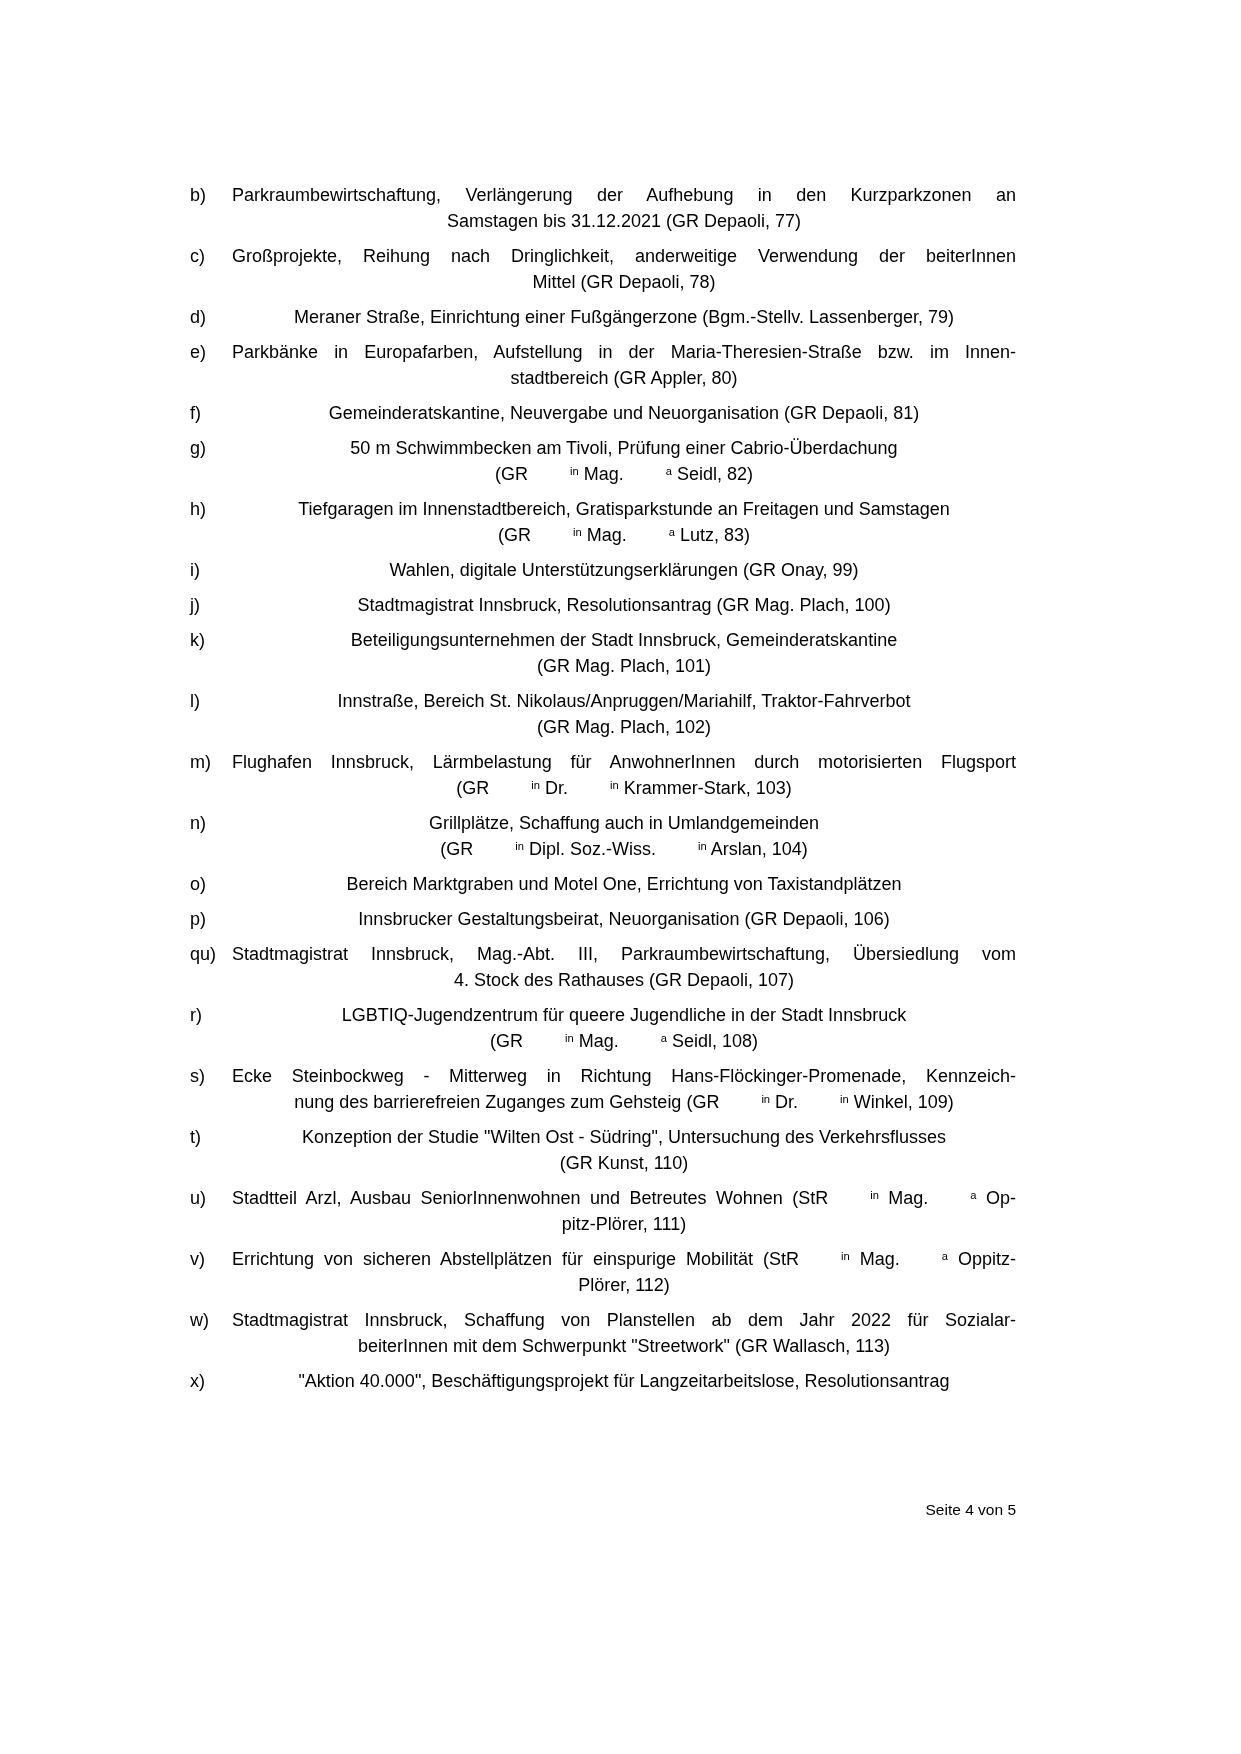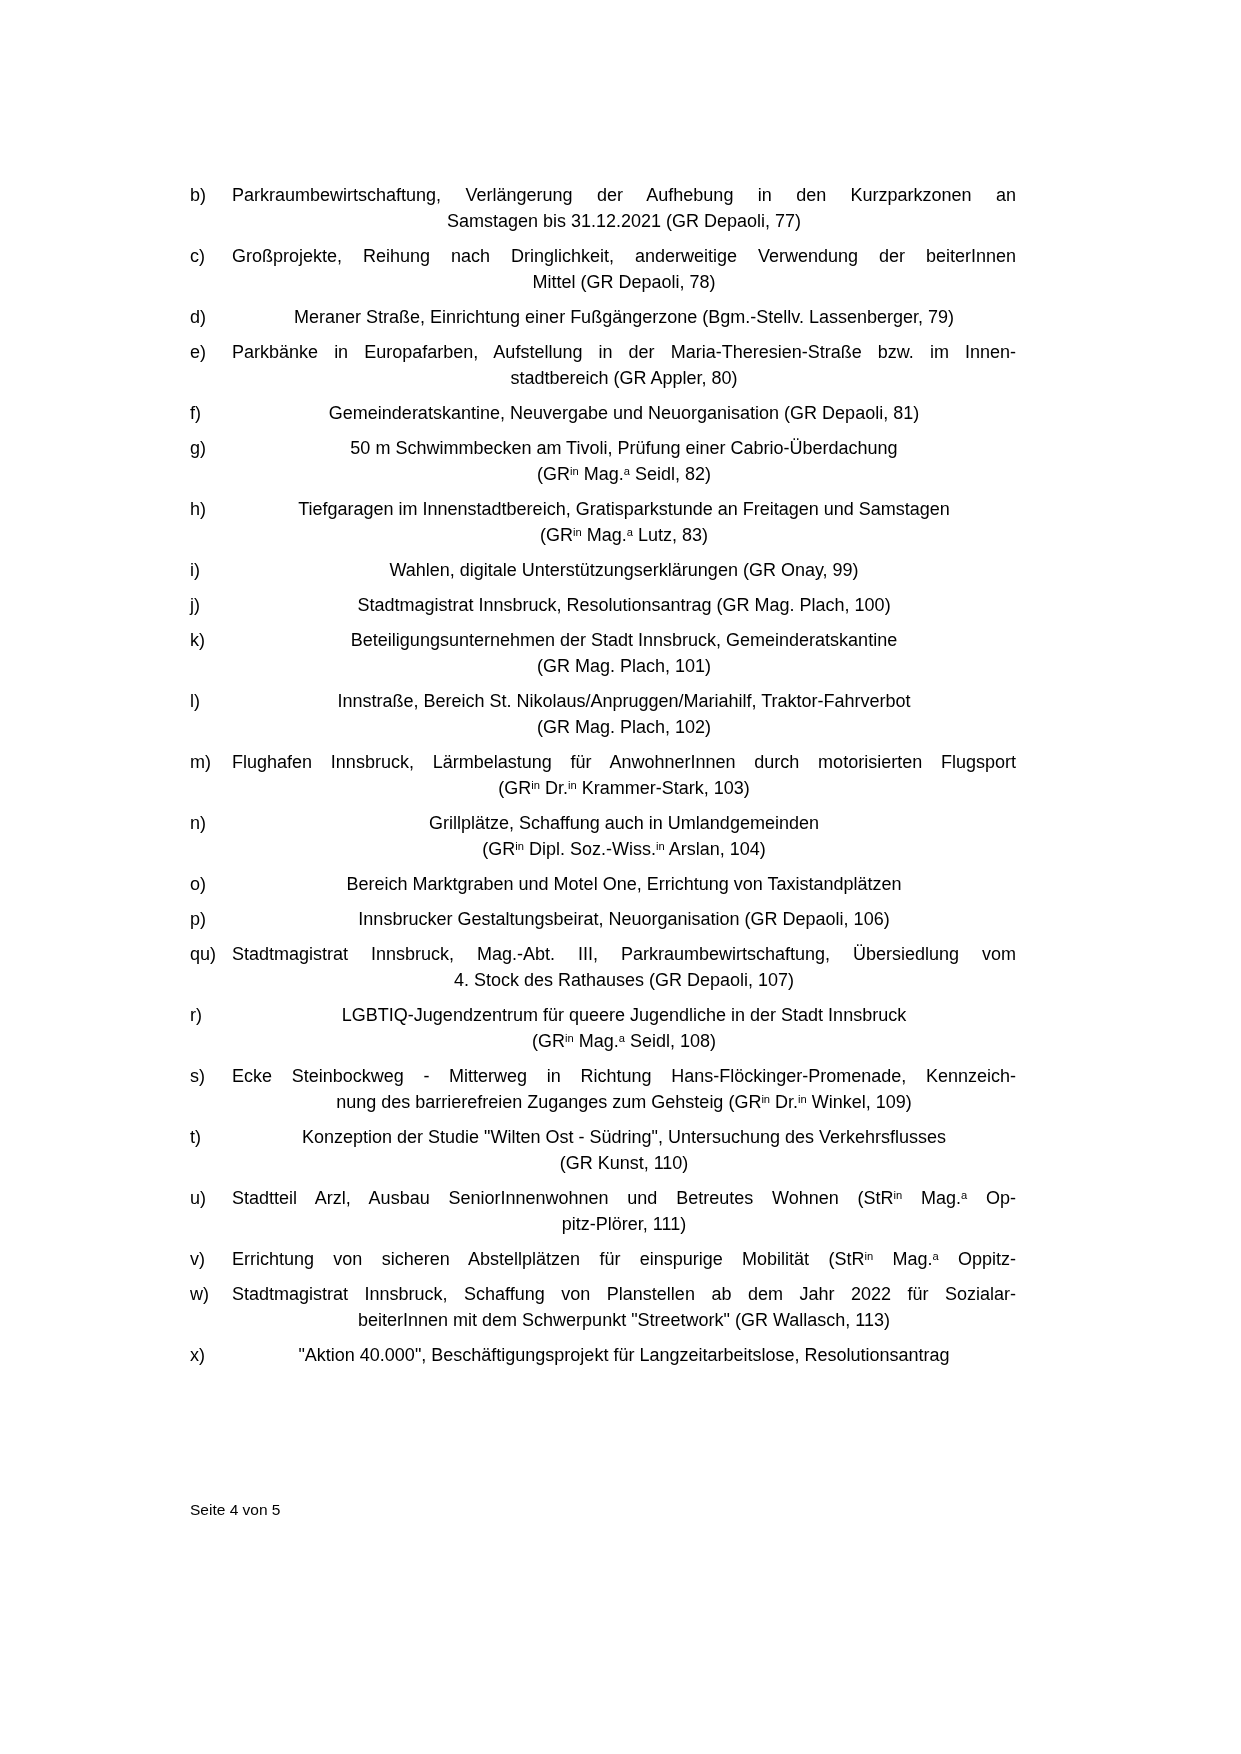--- a/index.html
+++ b/index.html
@@ -36,27 +36,28 @@
   .line.just {
     text-align: justify;
     text-align-last: justify;
   }
   sup {
     font-size: 0.62em;
     line-height: 0;
     position: relative;
     vertical-align: baseline;
     top: -0.45em;
+    margin-left: 42px;
   }
   .footer {
     position: absolute;
     left: 190px;
     top: 1500px;
     width: 826px;
-    text-align: left;
+    text-align: right;
     font-size: 15.5px;
     line-height: 20px;
   }
 </style>
 </head>
 <body>
 
 <div class="page">
   <main class="content">
   <div class="item">
@@ -210,20 +211,21 @@
     <div class="body">
           <div class="line just">Stadtteil Arzl, Ausbau SeniorInnenwohnen und Betreutes Wohnen (StR<sup>in</sup> Mag.<sup>a</sup> Op-</div>
           <div class="line">pitz-Plörer, 111)</div>
         </div>
   </div>
 
   <div class="item">
     <span class="label">v)</span>
     <div class="body">
           <div class="line just">Errichtung von sicheren Abstellplätzen für einspurige Mobilität (StR<sup>in</sup> Mag.<sup>a</sup> Oppitz-</div>
+          <div class="line">Plörer, 112)</div>
         </div>
   </div>
 
   <div class="item">
     <span class="label">w)</span>
     <div class="body">
           <div class="line just">Stadtmagistrat Innsbruck, Schaffung von Planstellen ab dem Jahr 2022 für Sozialar-</div>
           <div class="line">beiterInnen mit dem Schwerpunkt "Streetwork" (GR Wallasch, 113)</div>
         </div>
   </div>

